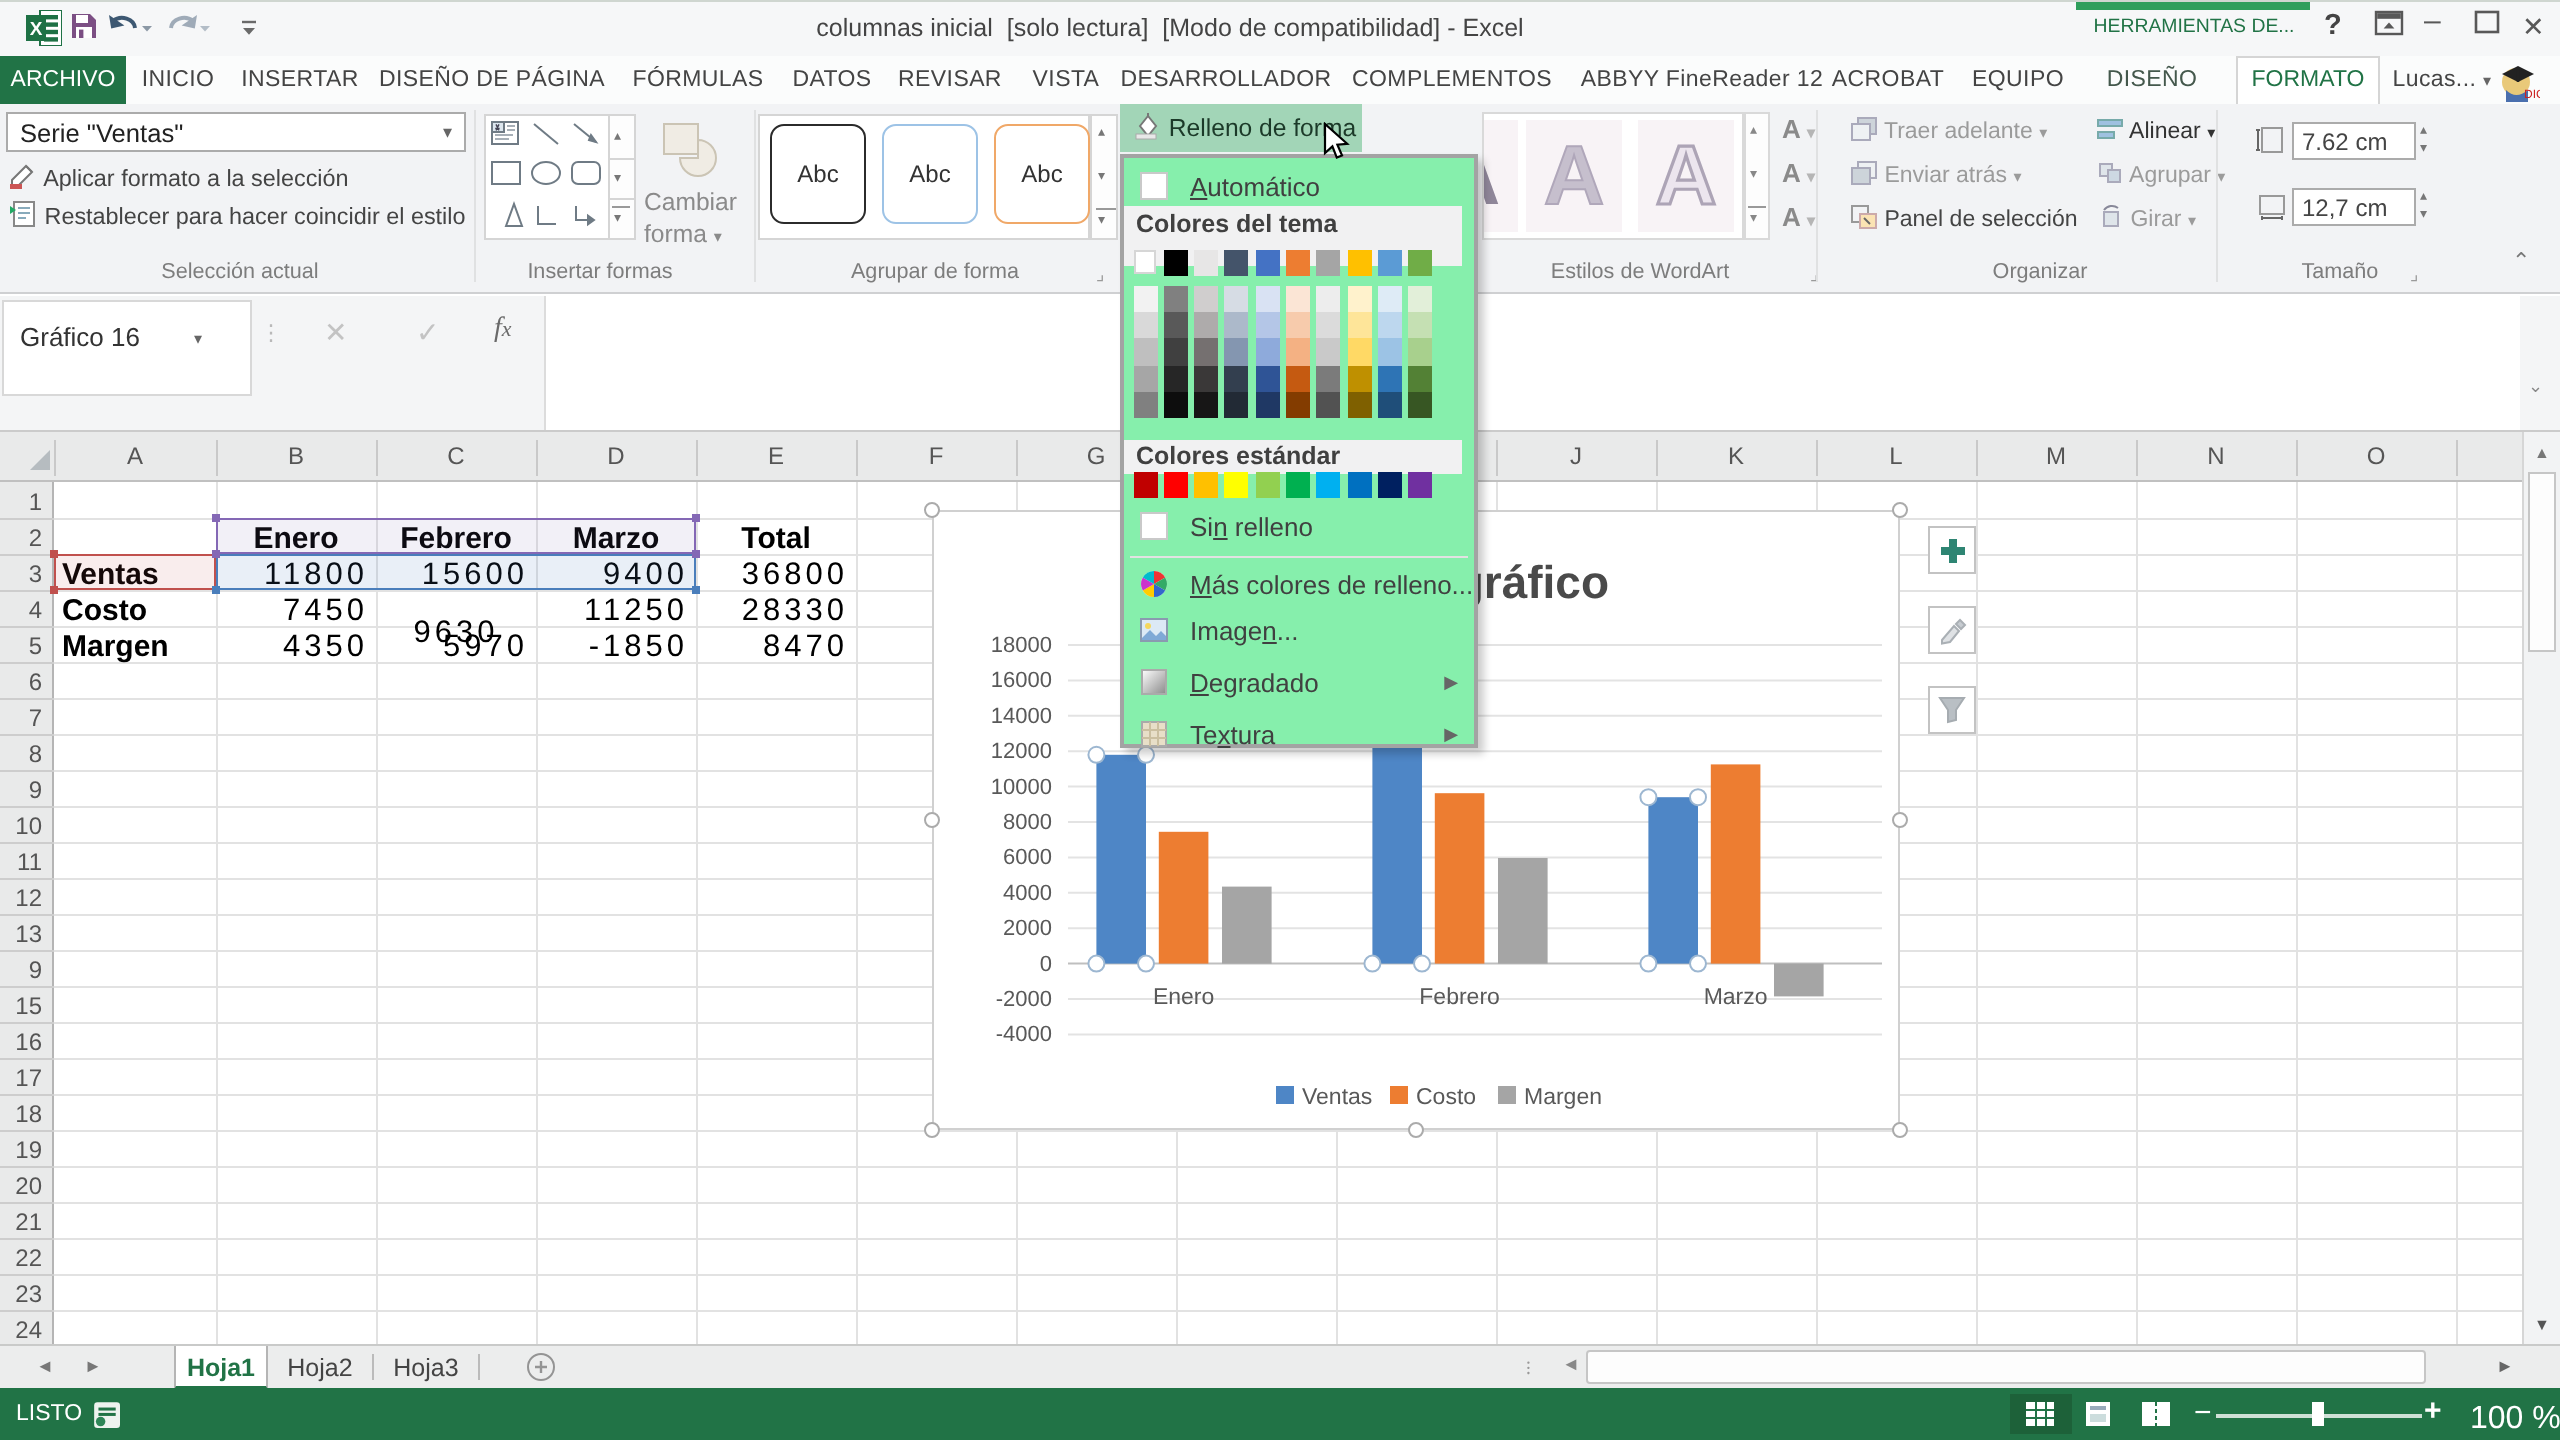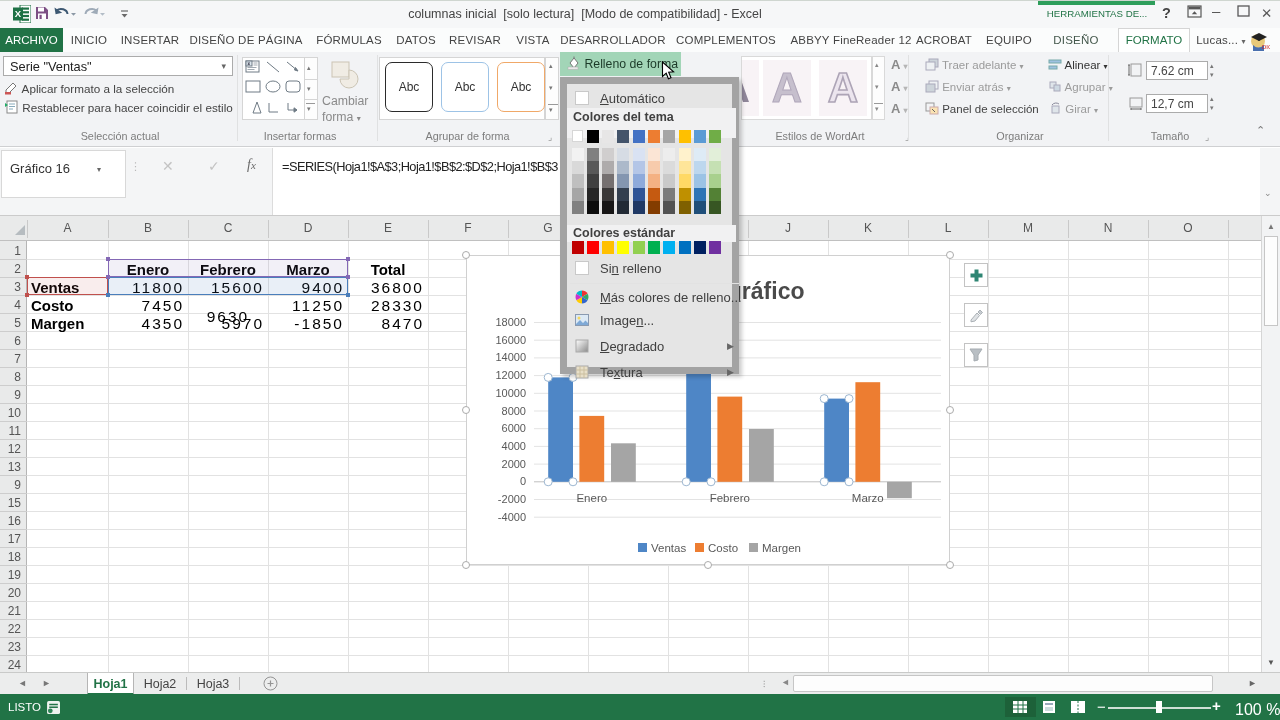--- a/index.html
+++ b/index.html
@@ -53,21 +53,21 @@
 .cell{position:absolute;font-size:15px;color:#000;white-space:nowrap}
 .num{letter-spacing:2px;font-size:15.5px}
 
 .selrange{position:absolute;pointer-events:none}
 .handle{position:absolute;width:4px;height:4px}
 
 #chart{position:absolute;left:466px;top:255px;width:484px;height:310px;background:#fff;border:1px solid #d0d0d0}
 .chbtn{position:absolute;width:24px;height:24px;background:#fff;border:1px solid #c3c3c3;text-align:center}
 .selh{position:absolute;width:8px;height:8px;border-radius:50%;background:#fff;border:1px solid #ababab}
 
-#menu{position:absolute;left:560px;top:77px;width:179px;height:297px;background:#e5e5e5;border:7px solid #a3a3a3;box-shadow:3px 3px 4px rgba(0,0,0,.2);font-size:13px;color:#404040}
+#menu{position:absolute;left:560px;top:77px;width:179px;height:297px;background:#86efac;border:2px solid #a3a3a3;box-shadow:3px 3px 4px rgba(0,0,0,.2);font-size:13px;color:#404040}
 .mitem{position:absolute;left:0;width:175px;height:17px;line-height:17px}
 .mico{position:absolute;left:8px;width:14px;height:14px}
 .mtxt{position:absolute;left:33px}
 .mhead{position:absolute;left:0;width:169px;background:#f1f1f2;font-weight:bold;font-size:12.5px;color:#404040;padding-left:6px}
 .sw{position:absolute;width:12px;height:13px}
 .marr{position:absolute;right:8px;color:#666;font-size:9px}
 
 #tabbar{position:absolute;left:0;top:672px;width:1280px;height:22px;background:#eceded;border-top:1px solid #c9cac9}
 .sheettab{position:absolute;top:0;height:22px;line-height:22px;font-size:12.5px;color:#444;text-align:center}
 #status{position:absolute;left:0;top:694px;width:1280px;height:26px;background:#217346;color:#fff;font-size:11.5px}
@@ -285,21 +285,20 @@
   <div style="position:absolute;left:1256px;top:72px;color:#777;font-size:11px">⌃</div>
 </div>
 
 <div id="fbar">
   <div id="namebox">Gráfico 16 <span style="position:absolute;right:24px;top:14px;font-size:8px;color:#666">▾</span></div>
   <div style="position:absolute;left:130px;top:12px;color:#b9b9b9;font-size:11px">⋮</div>
   <div style="position:absolute;left:162px;top:10px;color:#c3c3c3;font-size:14px">✕</div>
   <div style="position:absolute;left:208px;top:10px;color:#c3c3c3;font-size:14px">✓</div>
   <div style="position:absolute;left:247px;top:9px;color:#6a6a6a;font-size:14px;font-style:italic;font-family:'Liberation Serif',serif">f<span style="font-size:11px">x</span></div>
   <div style="position:absolute;left:272px;top:0;width:988px;height:67px;background:#fff;border-left:1px solid #dcdcdc"></div>
-  <div id="fxtext">=SERIES(Hoja1!$A$3;Hoja1!$B$2:$D$2;Hoja1!$B$3</div>
   <div style="position:absolute;left:1264px;top:40px;color:#888;font-size:9px">⌄</div>
 </div>
 
 <div id="sheet">
       <div id="colhead">
         <div class="ch" style="left:27px;width:81px">A</div>
         <div style="position:absolute;left:108px;top:4px;width:1px;height:18px;background:#c9c9c9"></div>
         <div class="ch" style="left:108px;width:80px">B</div>
         <div style="position:absolute;left:188px;top:4px;width:1px;height:18px;background:#c9c9c9"></div>
         <div class="ch" style="left:188px;width:80px">C</div>

